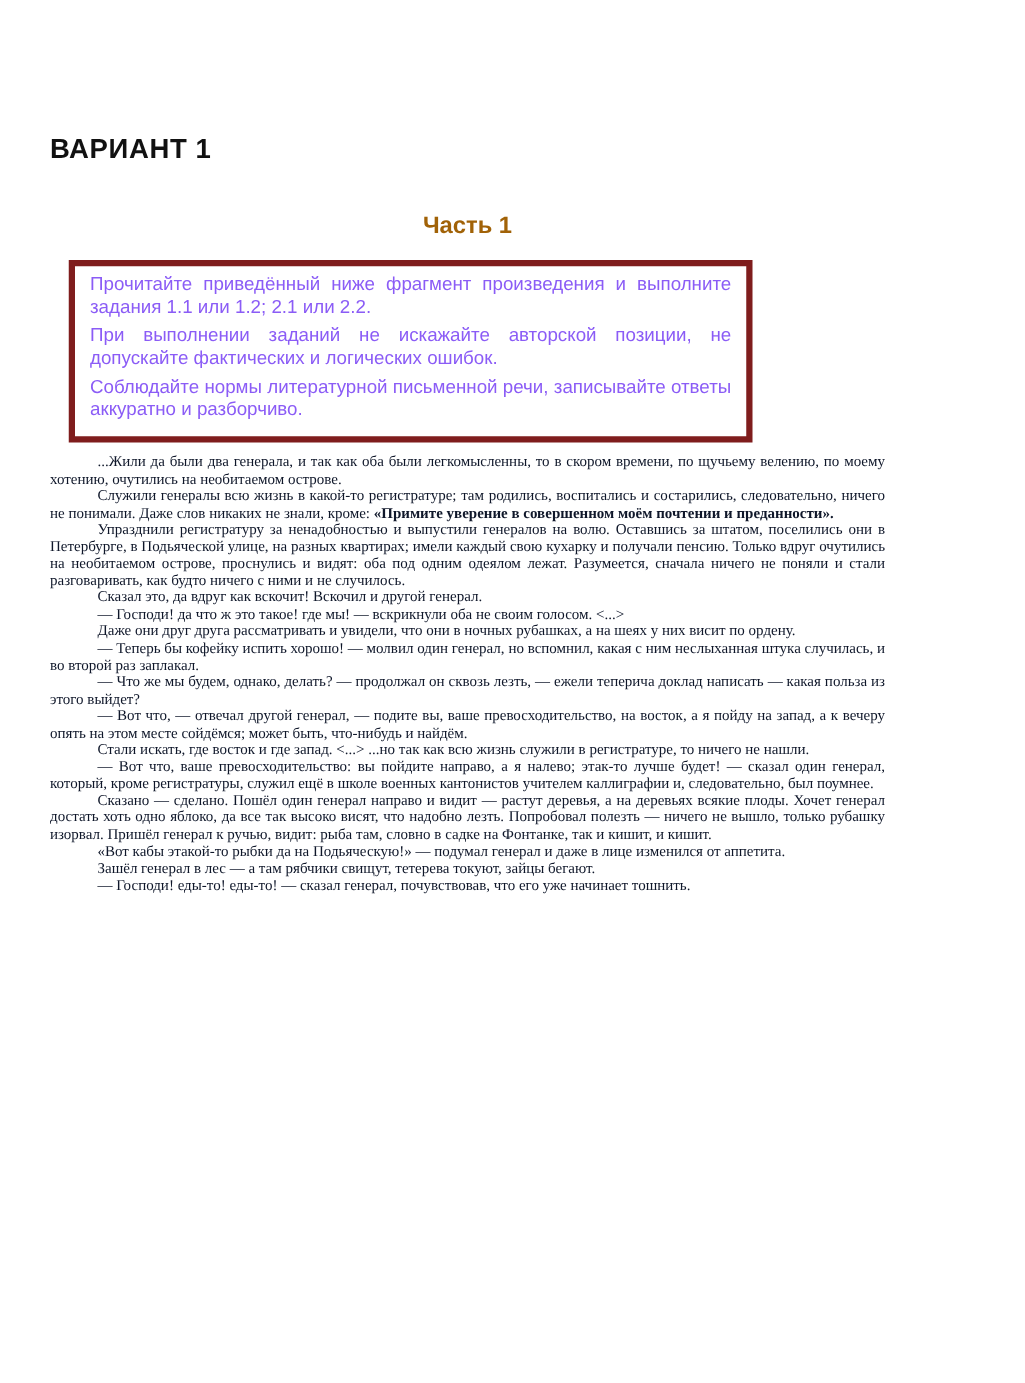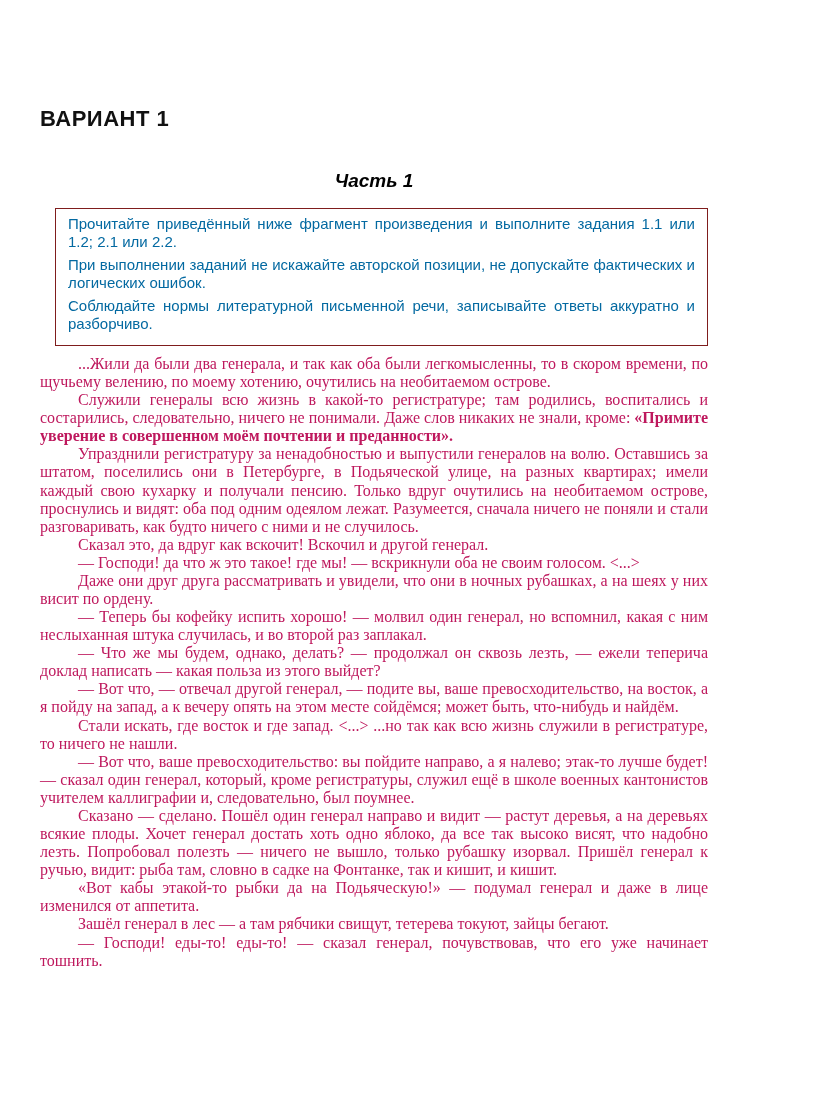--- a/index.html
+++ b/index.html
@@ -29,48 +29,47 @@
     font-size: 22px;
     letter-spacing: 0.5px;
     color: #111111;
   }
   .part-title {
     margin: 38px 0 0 0;
     text-align: center;
     font-family: "Liberation Sans", sans-serif;
     font-weight: 700;
     font-size: 19px;
-    color: #000000;
-    font-style: italic;
+    color: #a16207;
   }
   .instr-box {
     box-sizing: border-box;
     margin: 16px 0 0 15px;
-    width: 653px;
-    border: 1px solid #7f1d1d;
+    width: 547px;
+    border: 5px solid #7f1d1d;
     padding: 6px 12px 8px 12px;
     font-family: "Liberation Sans", sans-serif;
     font-size: 15px;
     line-height: 1.2;
-    color: #0369a1;
+    color: #8b5cf6;
     background: #ffffff;
   }
   .instr-box p {
     margin: 0 0 5px 0;
     text-align: justify;
   }
   .instr-box p:last-child {
     margin-bottom: 4px;
   }
   .passage {
     margin-top: 9px;
-    font-size: 16px;
+    font-size: 12px;
     line-height: 1.13;
     text-align: justify;
-    color: #be185d;
+    color: #0f172a;
   }
   .passage p {
     margin: 0;
     text-indent: 38px;
   }
   .passage .b {
     font-weight: 700;
   }
 </style>
 </head>

